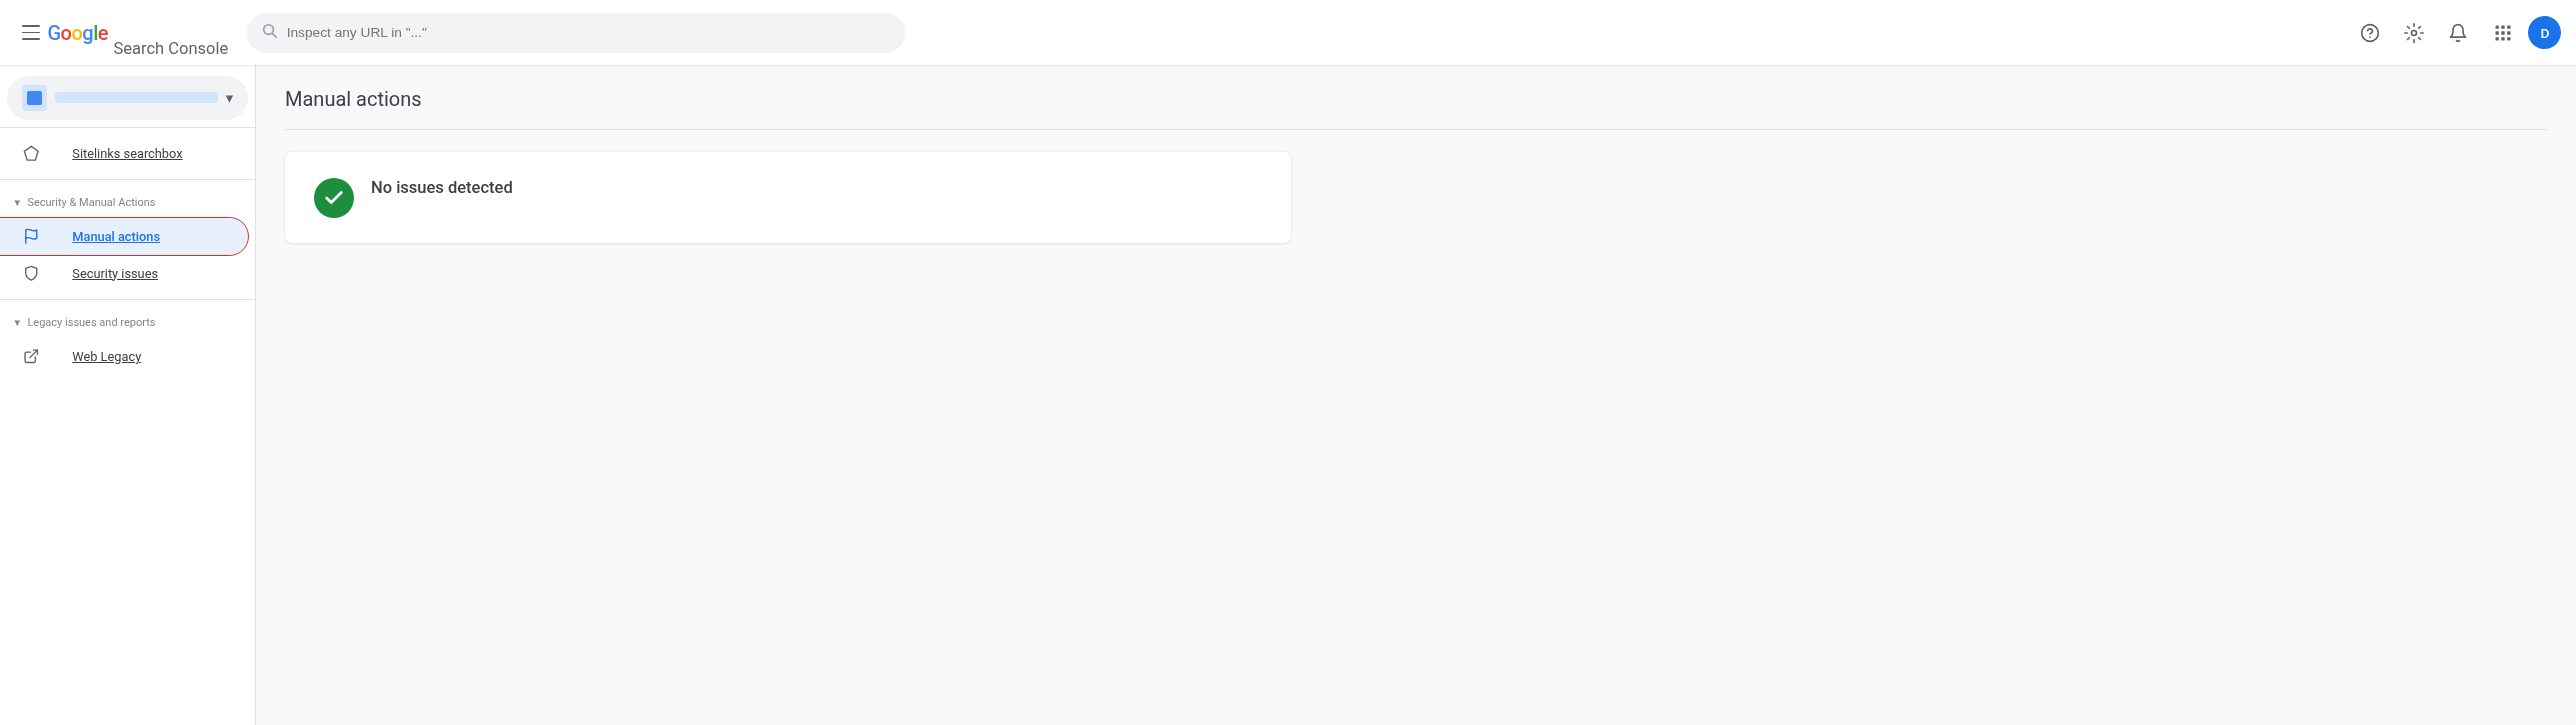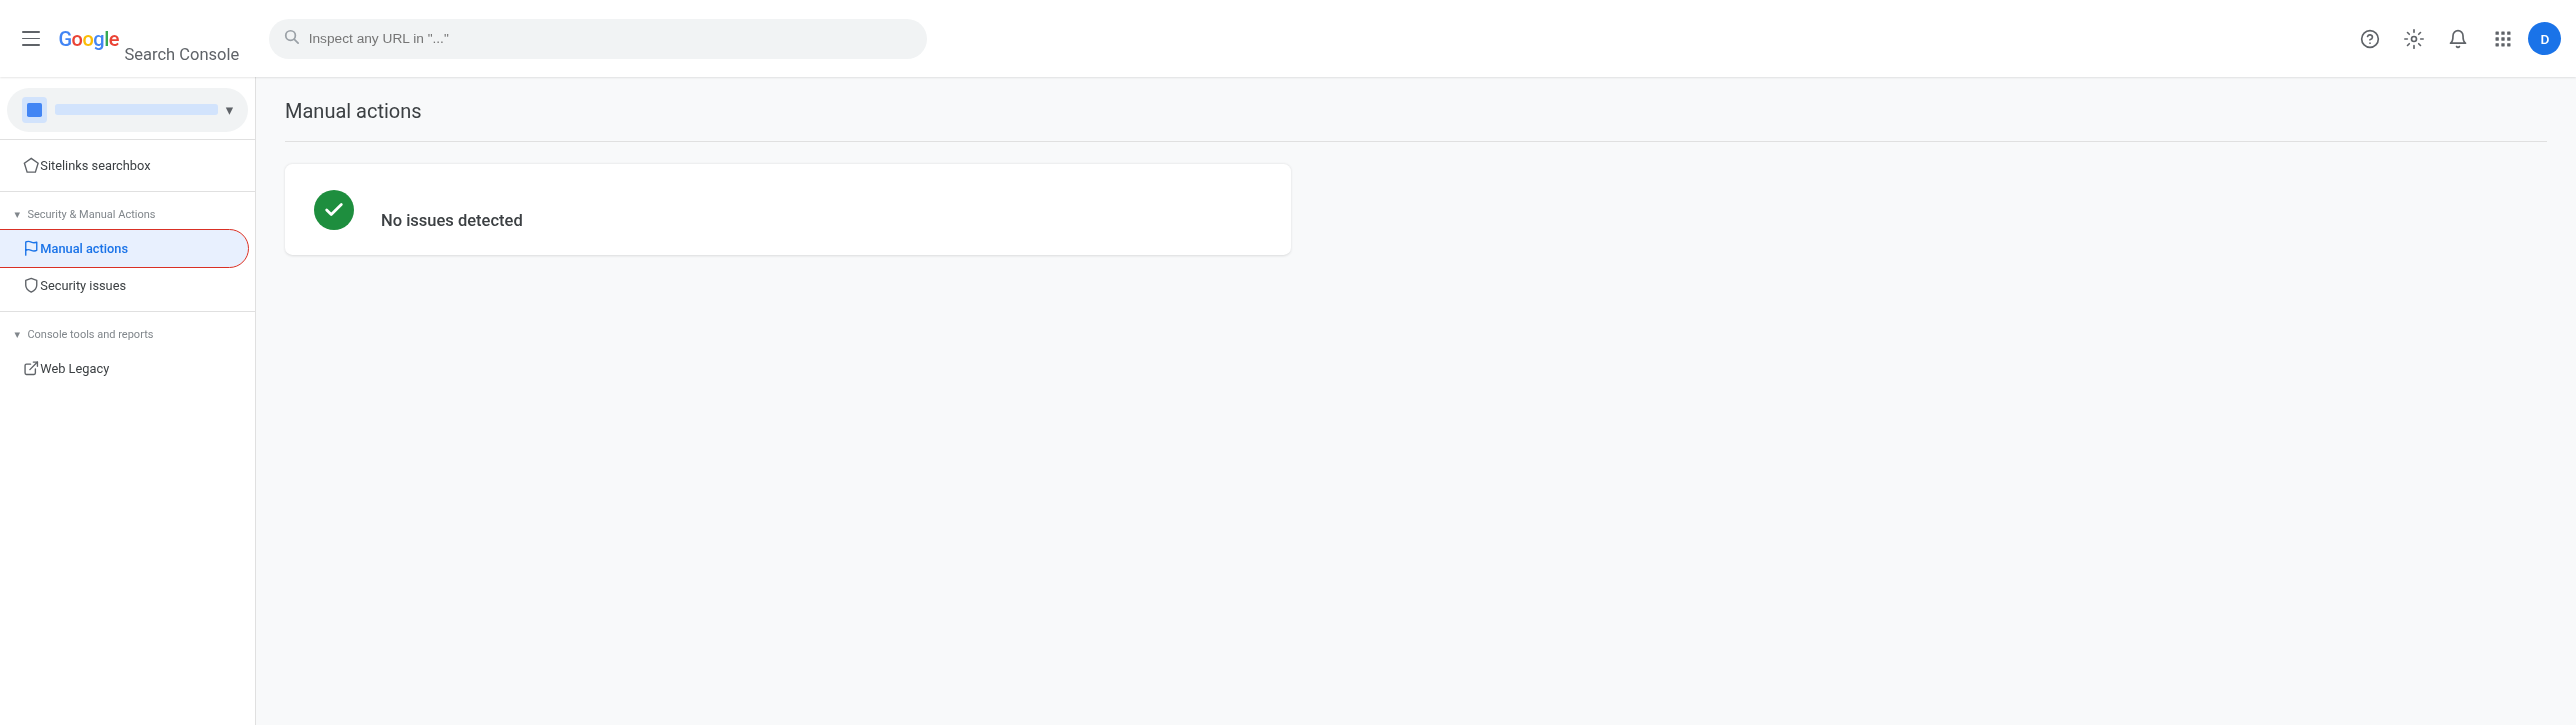--- a/index.html
+++ b/index.html
@@ -7,25 +7,24 @@
       font-family: 'Google Sans', Roboto, Arial, sans-serif;
       background: #f1f3f4;
       min-height: 100vh;
       display: flex;
       flex-direction: column;
     }
 
     
     .topbar {
       background: #fff;
-      height: 77px;
+      height: 65px;
       display: flex;
       align-items: center;
       padding: 0 14.6px;
-      gap: 11px;
       box-shadow: 0 0.9px 1.8px rgba(0,0,0,0.1);
       position: relative;
       z-index: 10;
     }
     .menu-icon {
       cursor: pointer;
       display: flex;
       flex-direction: column;
       gap: 4.6px;
       padding: 7.3px;
@@ -177,27 +176,28 @@
 
     .sidebar-divider {
       height: 0.9px;
       background: #e0e0e0;
       margin: 7.3px 0;
     }
 
     .sidebar-item {
       display: flex;
       align-items: center;
-      gap: 0;
+      gap: 32px;
       padding: 9.1px 22px;
       cursor: pointer;
       font-size: 12.8px;
       color: #3c4043;
       border-radius: 0 22px 22px 0;
       margin-right: 7.3px;
+      text-decoration: underline;
     }
     .sidebar-item.active {
       background: #e8f0fe;
       color: #1a73e8;
       font-weight: 500;
       outline: 1.8px solid #d93025;
       outline-offset: 0.9px;
     }
     .sidebar-item.active .item-icon { color: #1a73e8; }
 
@@ -243,22 +243,22 @@
       height: 0.9px;
       background: #e0e0e0;
       margin-bottom: 22px;
     }
 
     .status-card {
       background: #fff;
       border-radius: 7.3px;
       padding: 25.6px 29px;
       display: flex;
-      align-items: flex-end;
-      gap: 27px;
+      align-items: flex-start;
+      gap: 17px;
       max-width: 1006px;
       box-shadow: 0 0.9px 2.7px rgba(0,0,0,0.12);
     }
 
     .check-icon {
       width: 40px;
       height: 40px;
       border-radius: 50%;
       background: #1e8e3e;
       display: flex;
@@ -387,21 +387,21 @@
           <path d="M12 22s8-4 8-10V5l-8-3-8 3v7c0 6 8 10 8 10z"></path>
         </svg>
       </span>
       <span>Security issues</span>
     </div>
 
     <div class="sidebar-divider"></div>
 
     <div class="sidebar-section-header">
       <span class="chevron">▾</span>
-      <span>Console tools and reports</span>
+      <span>Legacy issues and reports</span>
     </div>
 
     <div class="sidebar-item">
       <span class="item-icon">
         <svg width="16.5" height="16.5" viewBox="0 0 24 24" fill="none" stroke="#5f6368" stroke-width="2" stroke-linecap="round" stroke-linejoin="round">
           <path d="M18 13v6a2 2 0 0 1-2 2H5a2 2 0 0 1-2-2V8a2 2 0 0 1 2-2h6"></path>
           <polyline points="15 3 21 3 21 9"></polyline>
           <line x1="10" y1="14" x2="21" y2="3"></line>
         </svg>
       </span>

